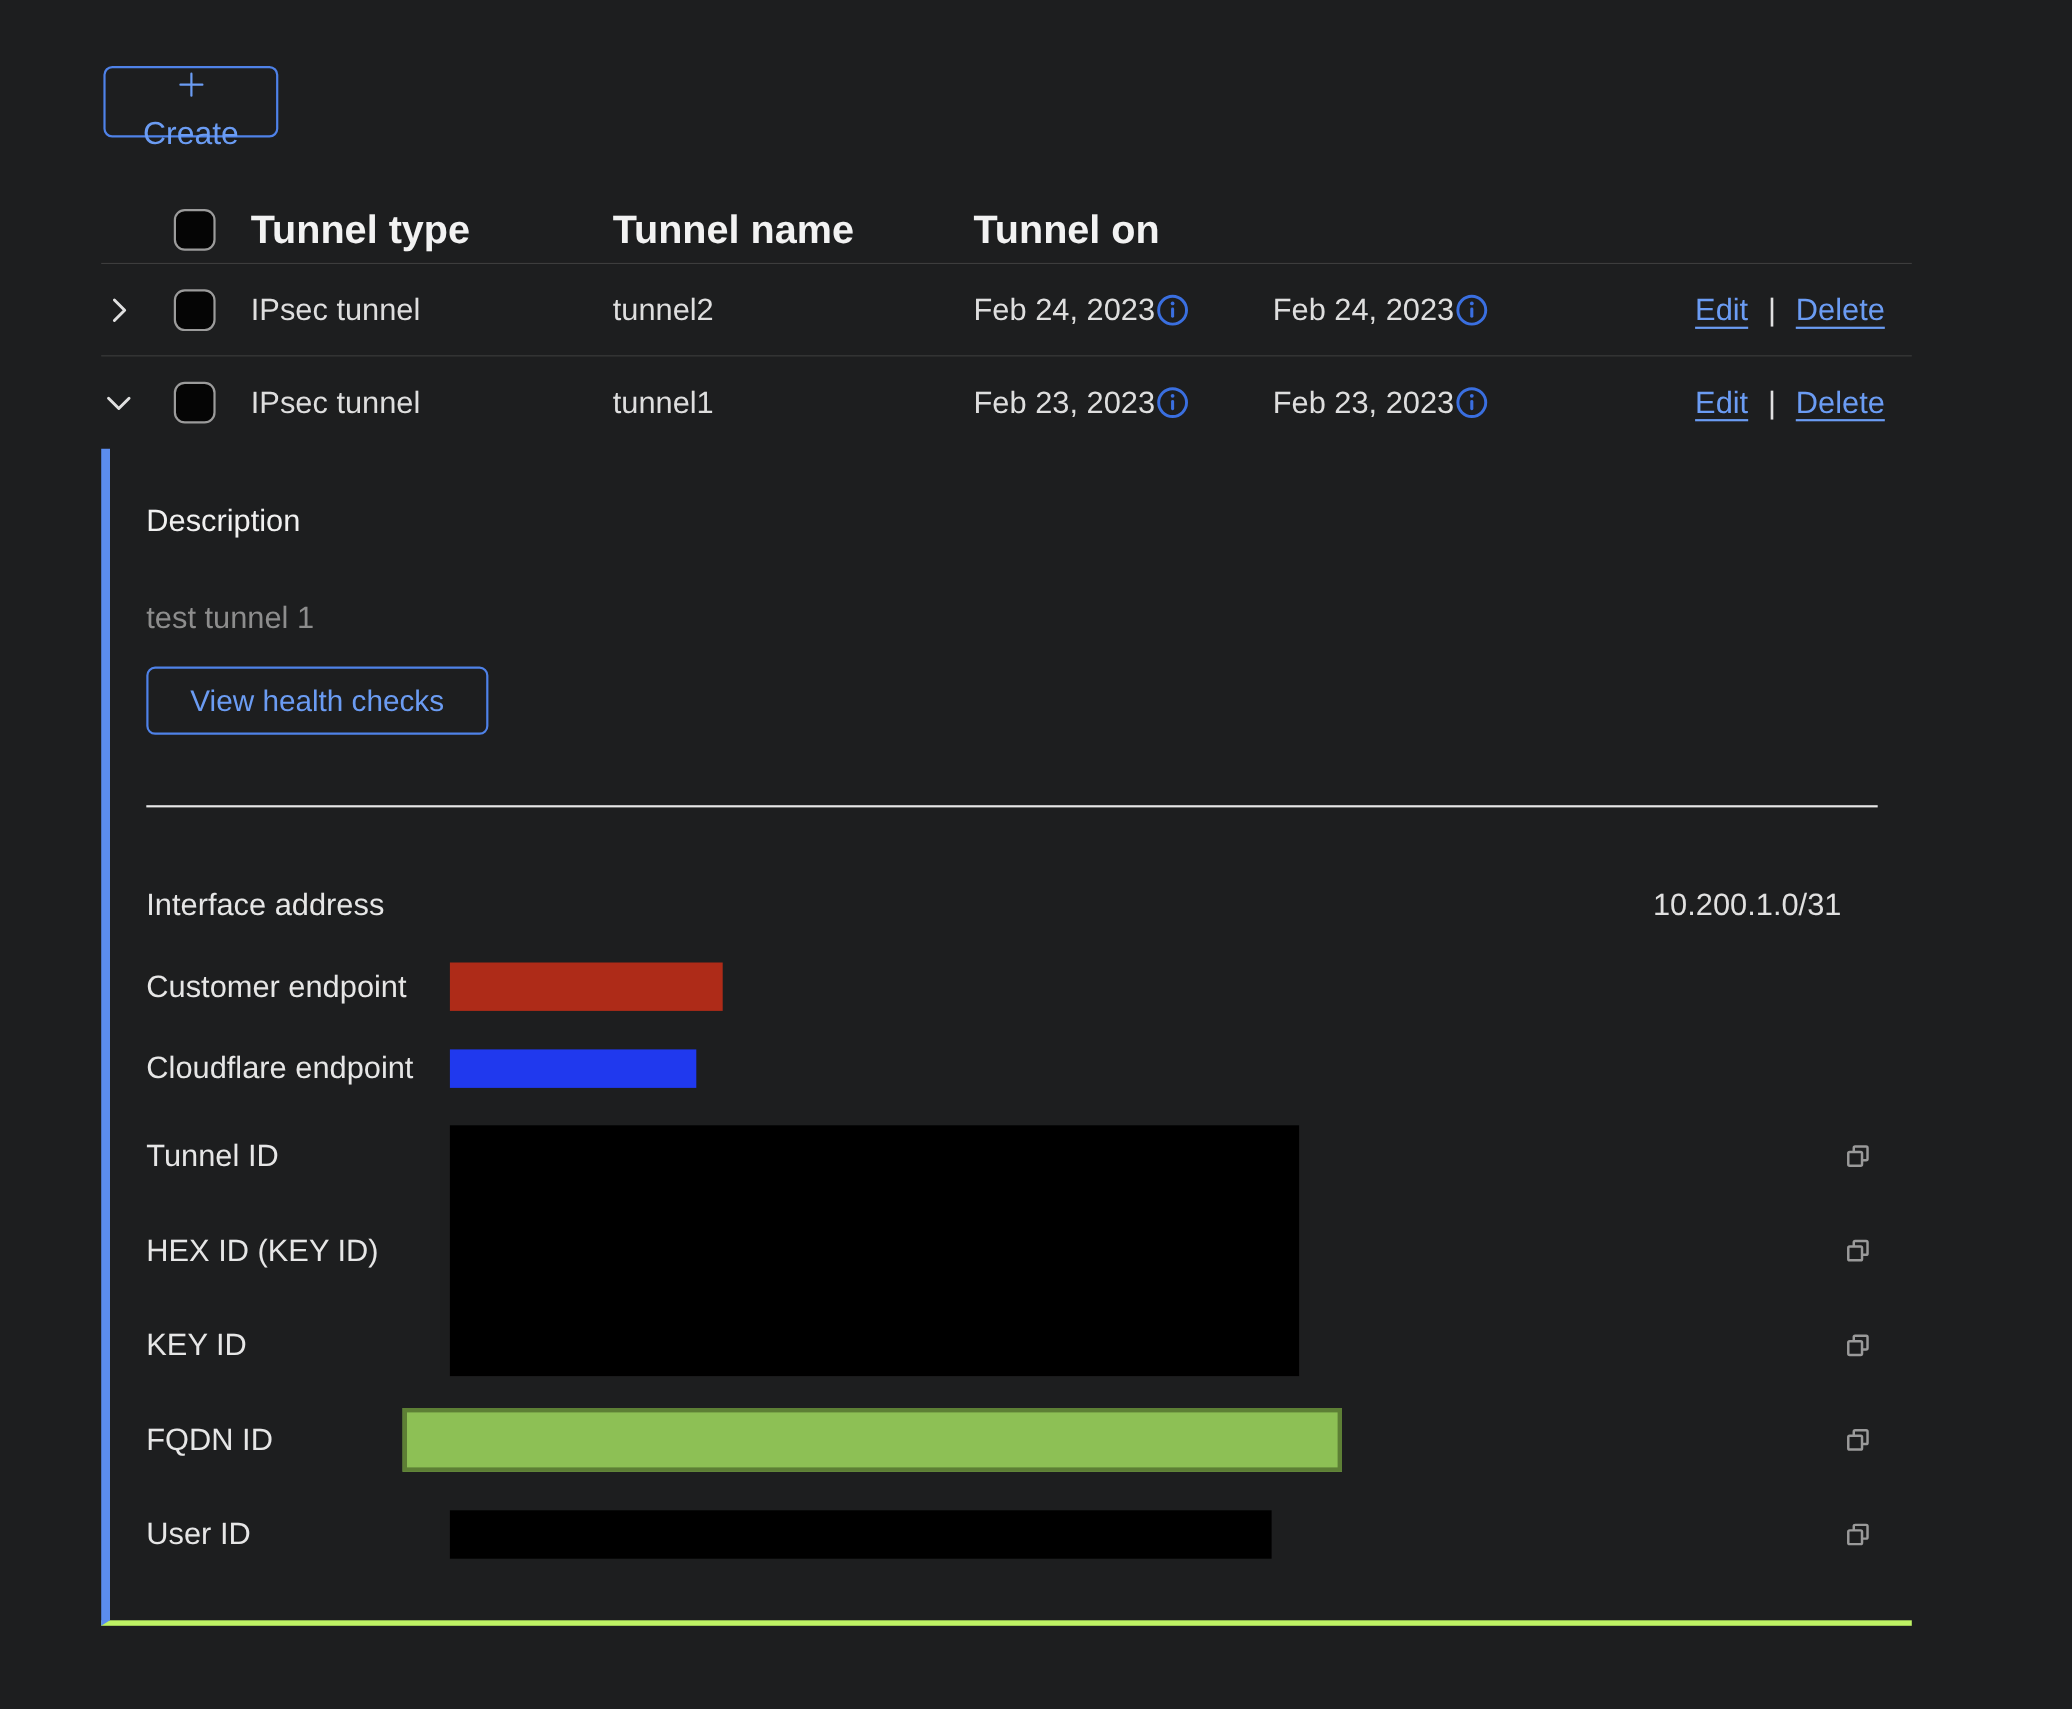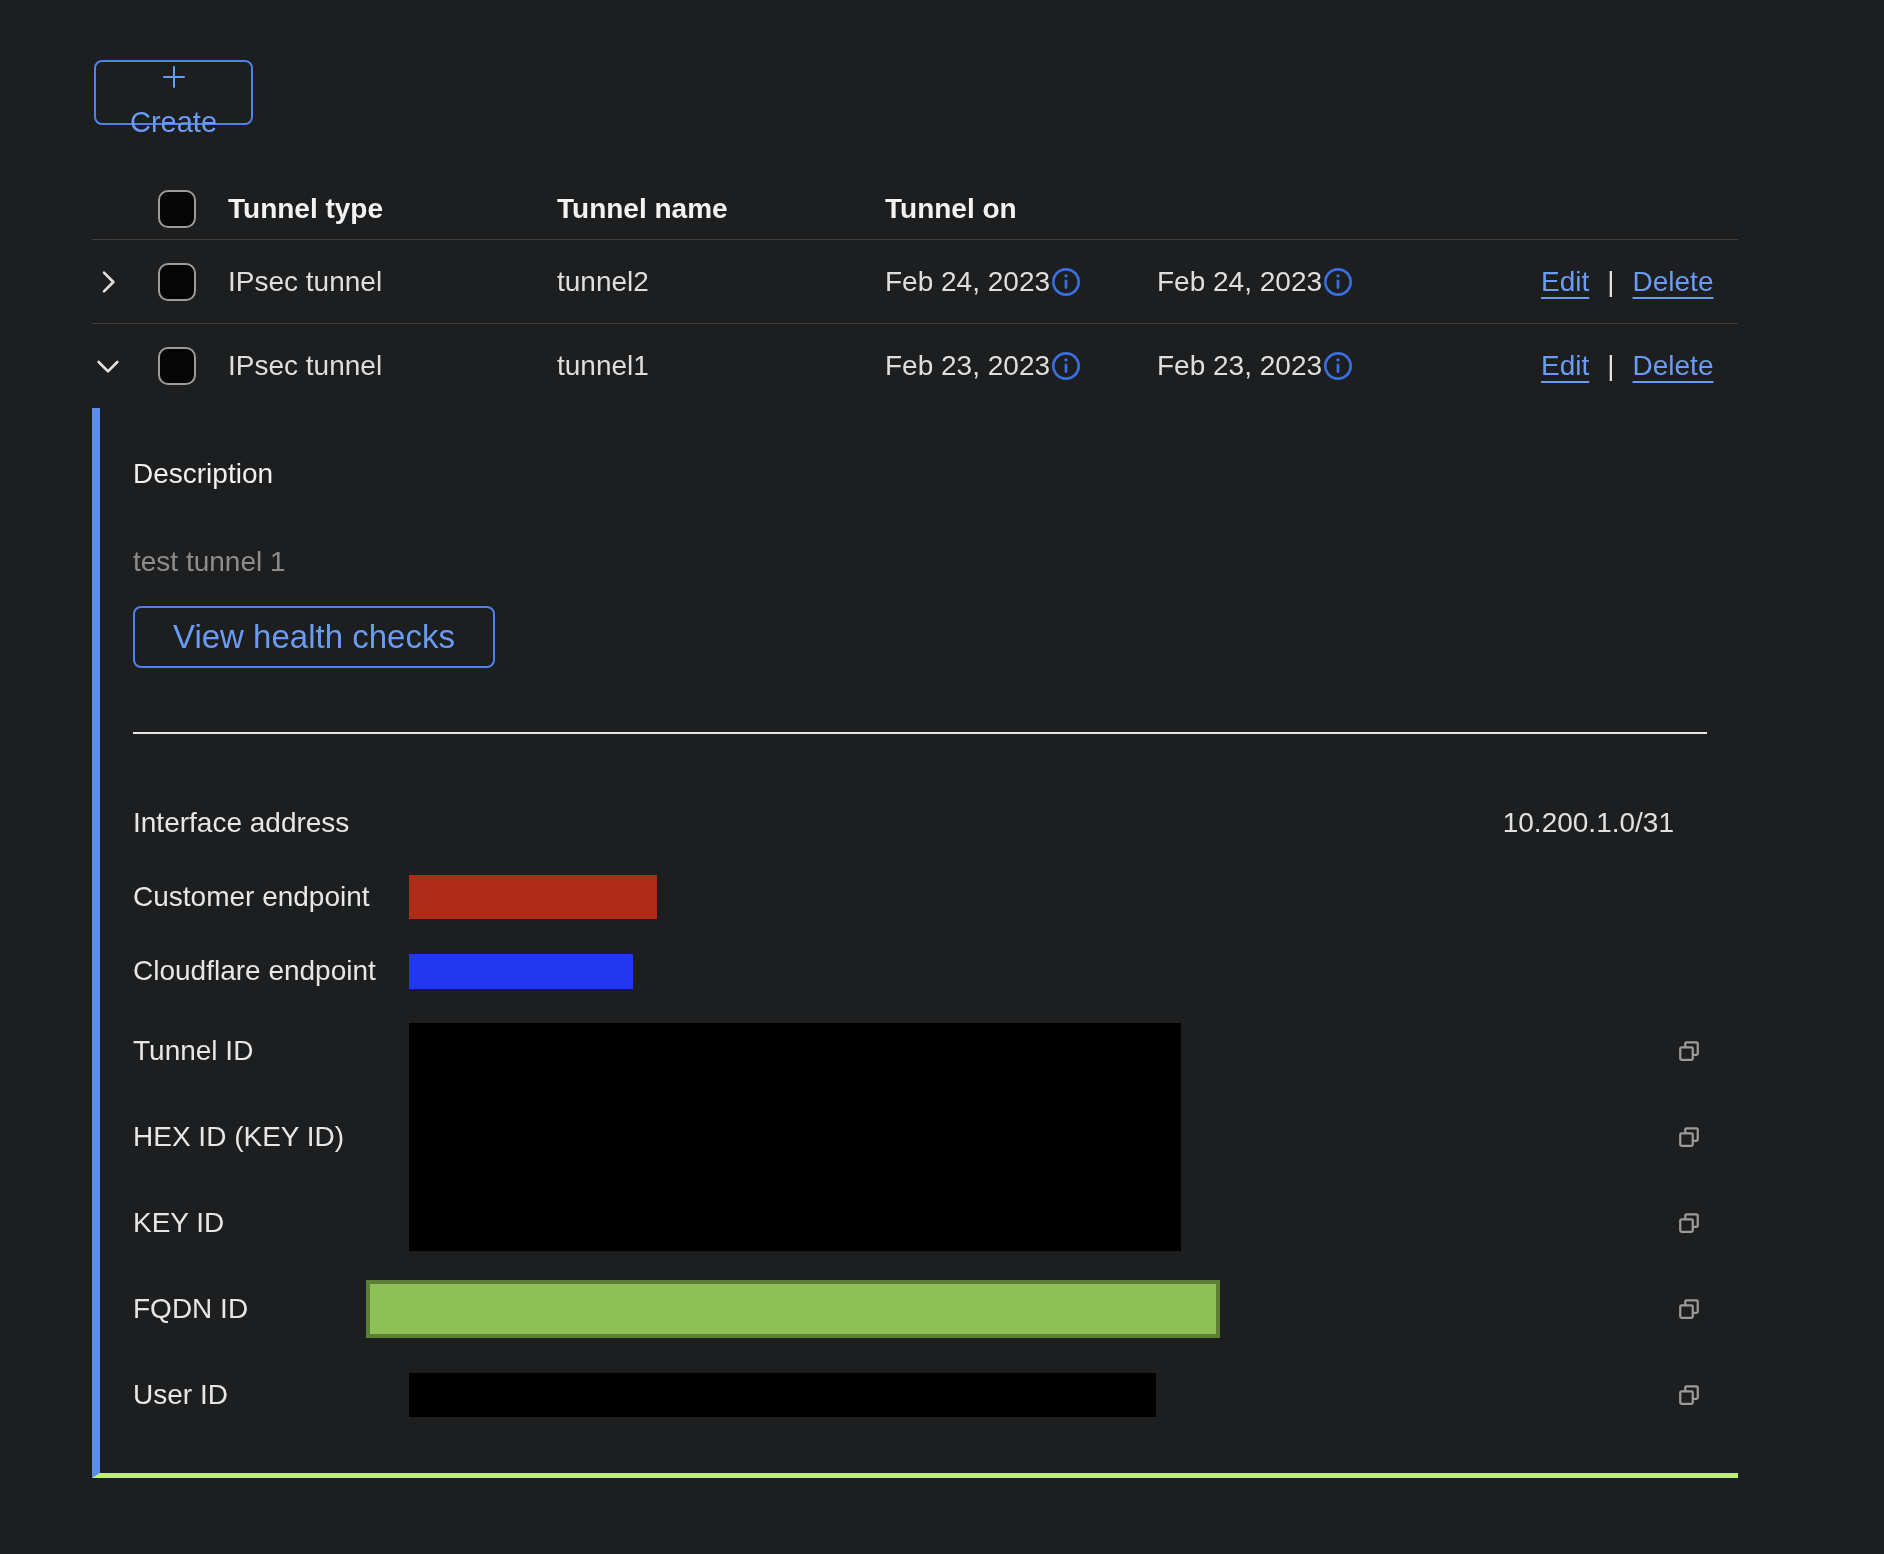--- a/index.html
+++ b/index.html
@@ -15,21 +15,21 @@
     color:var(--accent-blue,#6b9cf3); font-size:29px; font-family:inherit; cursor:pointer;flex-direction:column;
   }
 
   
   .table { position:absolute; left:92px; top:178px; width:1646px; }
   .thead, .trow {
     display:grid;
     grid-template-columns:66px 70px 329px 328px 272px 384px 1fr;
     align-items:center;
   }
-  .thead { height:62px; border-bottom:1px solid #3d3d3d; font-weight:bold; color:#f2f2f2; font-size:28px; }
+  .thead { height:62px; border-bottom:1px solid #3d3d3d; font-weight:bold; color:#f2f2f2; font-size:36px; }
   .trow { height:84px; font-size:28px; color:#dedede; }
   .trow.bordered { border-bottom:1px solid #3d3d3d; }
   .cell { display:flex; align-items:center; }
   .c-actions { justify-content:flex-end; padding-right:25px; gap:18px; }
   .checkbox {
     width:38px; height:38px; border:2px solid #9b9b9b; border-radius:10px;
     background:#050505; display:inline-block; cursor:pointer;
   }
   .exp-btn { background:none; border:none; cursor:pointer; display:flex; align-items:center; padding:0; }
   .date-cell { gap:0; }
@@ -40,21 +40,21 @@
   .expanded {
     border-left:8px solid var(--expander-bar,#5b8def);
     border-bottom:5px solid #bef264;
     padding:50px 0 0 33px; min-height:1070px;
   }
   .desc-label { font-size:28px; color:#f0f0f0; }
   .desc-value { font-size:28px; color:#8d8d8d; margin-top:56px; }
   .health-btn {
     margin-top:28px; height:62px; padding:0 38px;
     background:transparent; border:2px solid var(--button-border,#4f82e8); border-radius:8px;
-    color:var(--accent-blue,#6b9cf3); font-size:33px; font-family:inherit; cursor:pointer;
+    color:var(--accent-blue,#6b9cf3); font-size:27px; font-family:inherit; cursor:pointer;
   }
   .panel-divider { margin-top:64px; width:1574px; height:0; border-top:2px solid #e6e6e6; }
 
   .fields {
     margin-top:52px; display:grid;
     grid-template-columns:276px 1265px 64px;
     grid-template-rows:74px 74px 74px 86px 86px 86px 86px 86px;
     align-items:center;
   }
   .flabel { grid-column:1; font-size:28px; color:#e6e6e6; }

